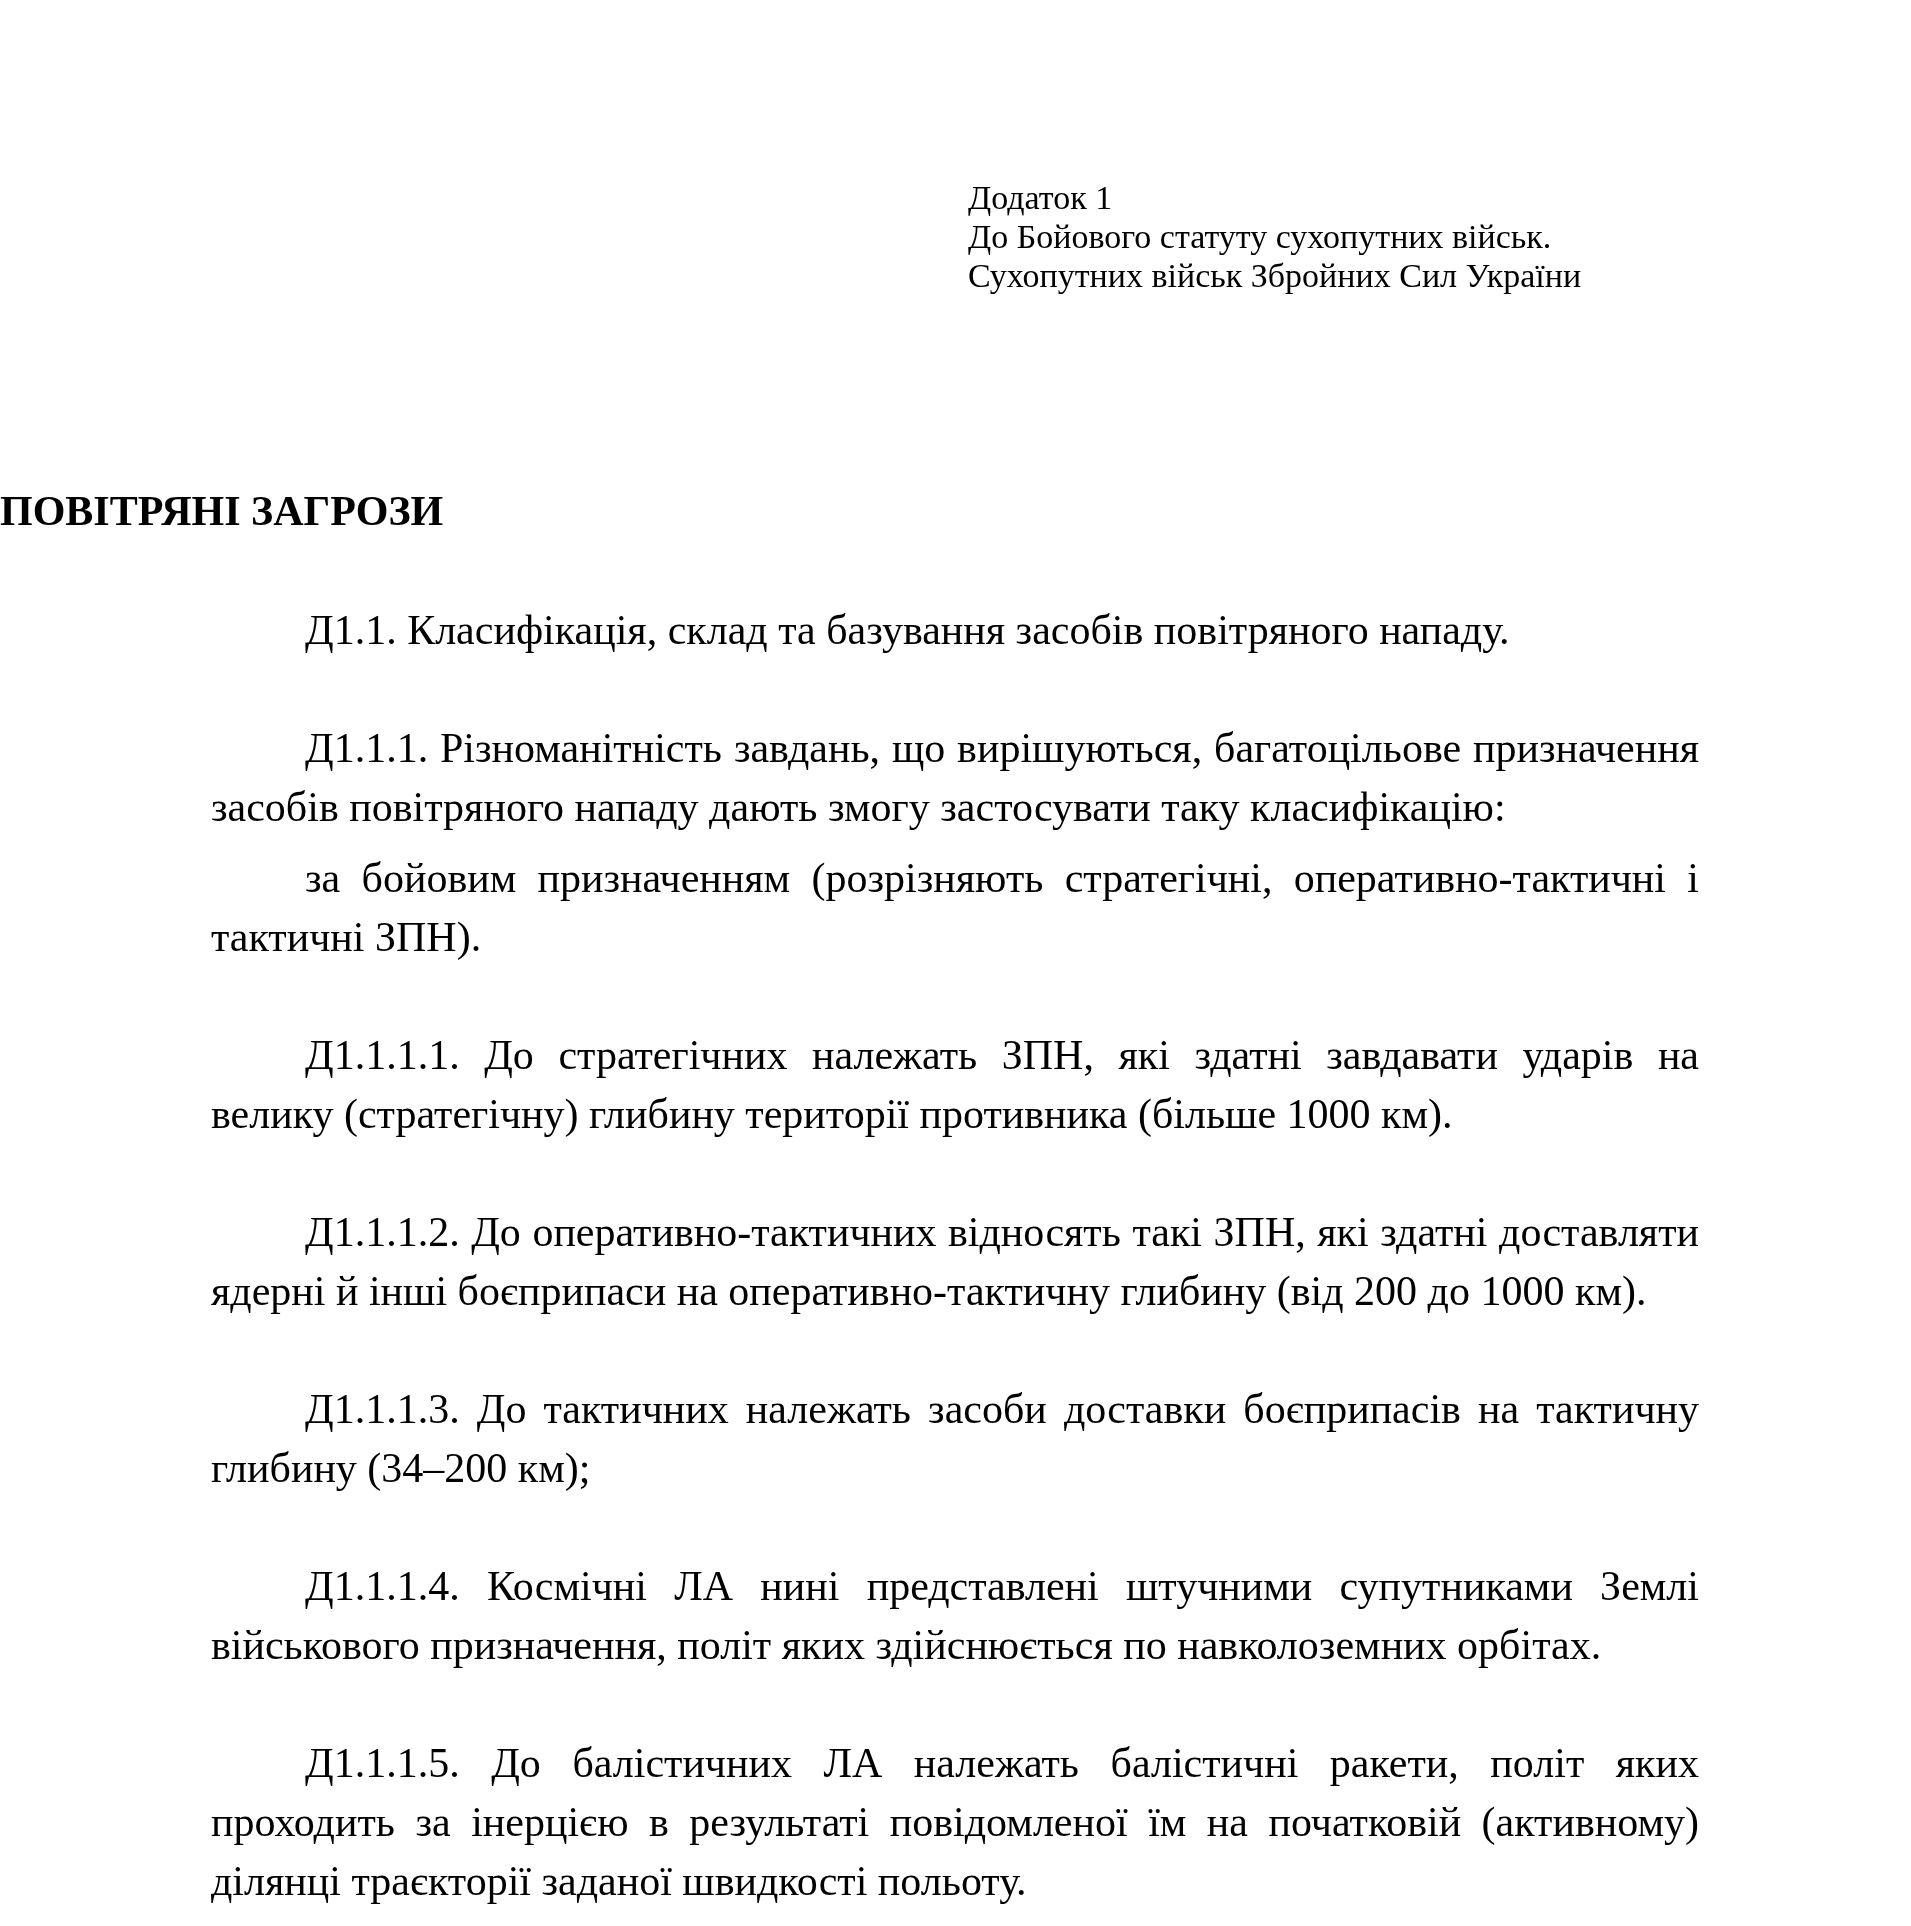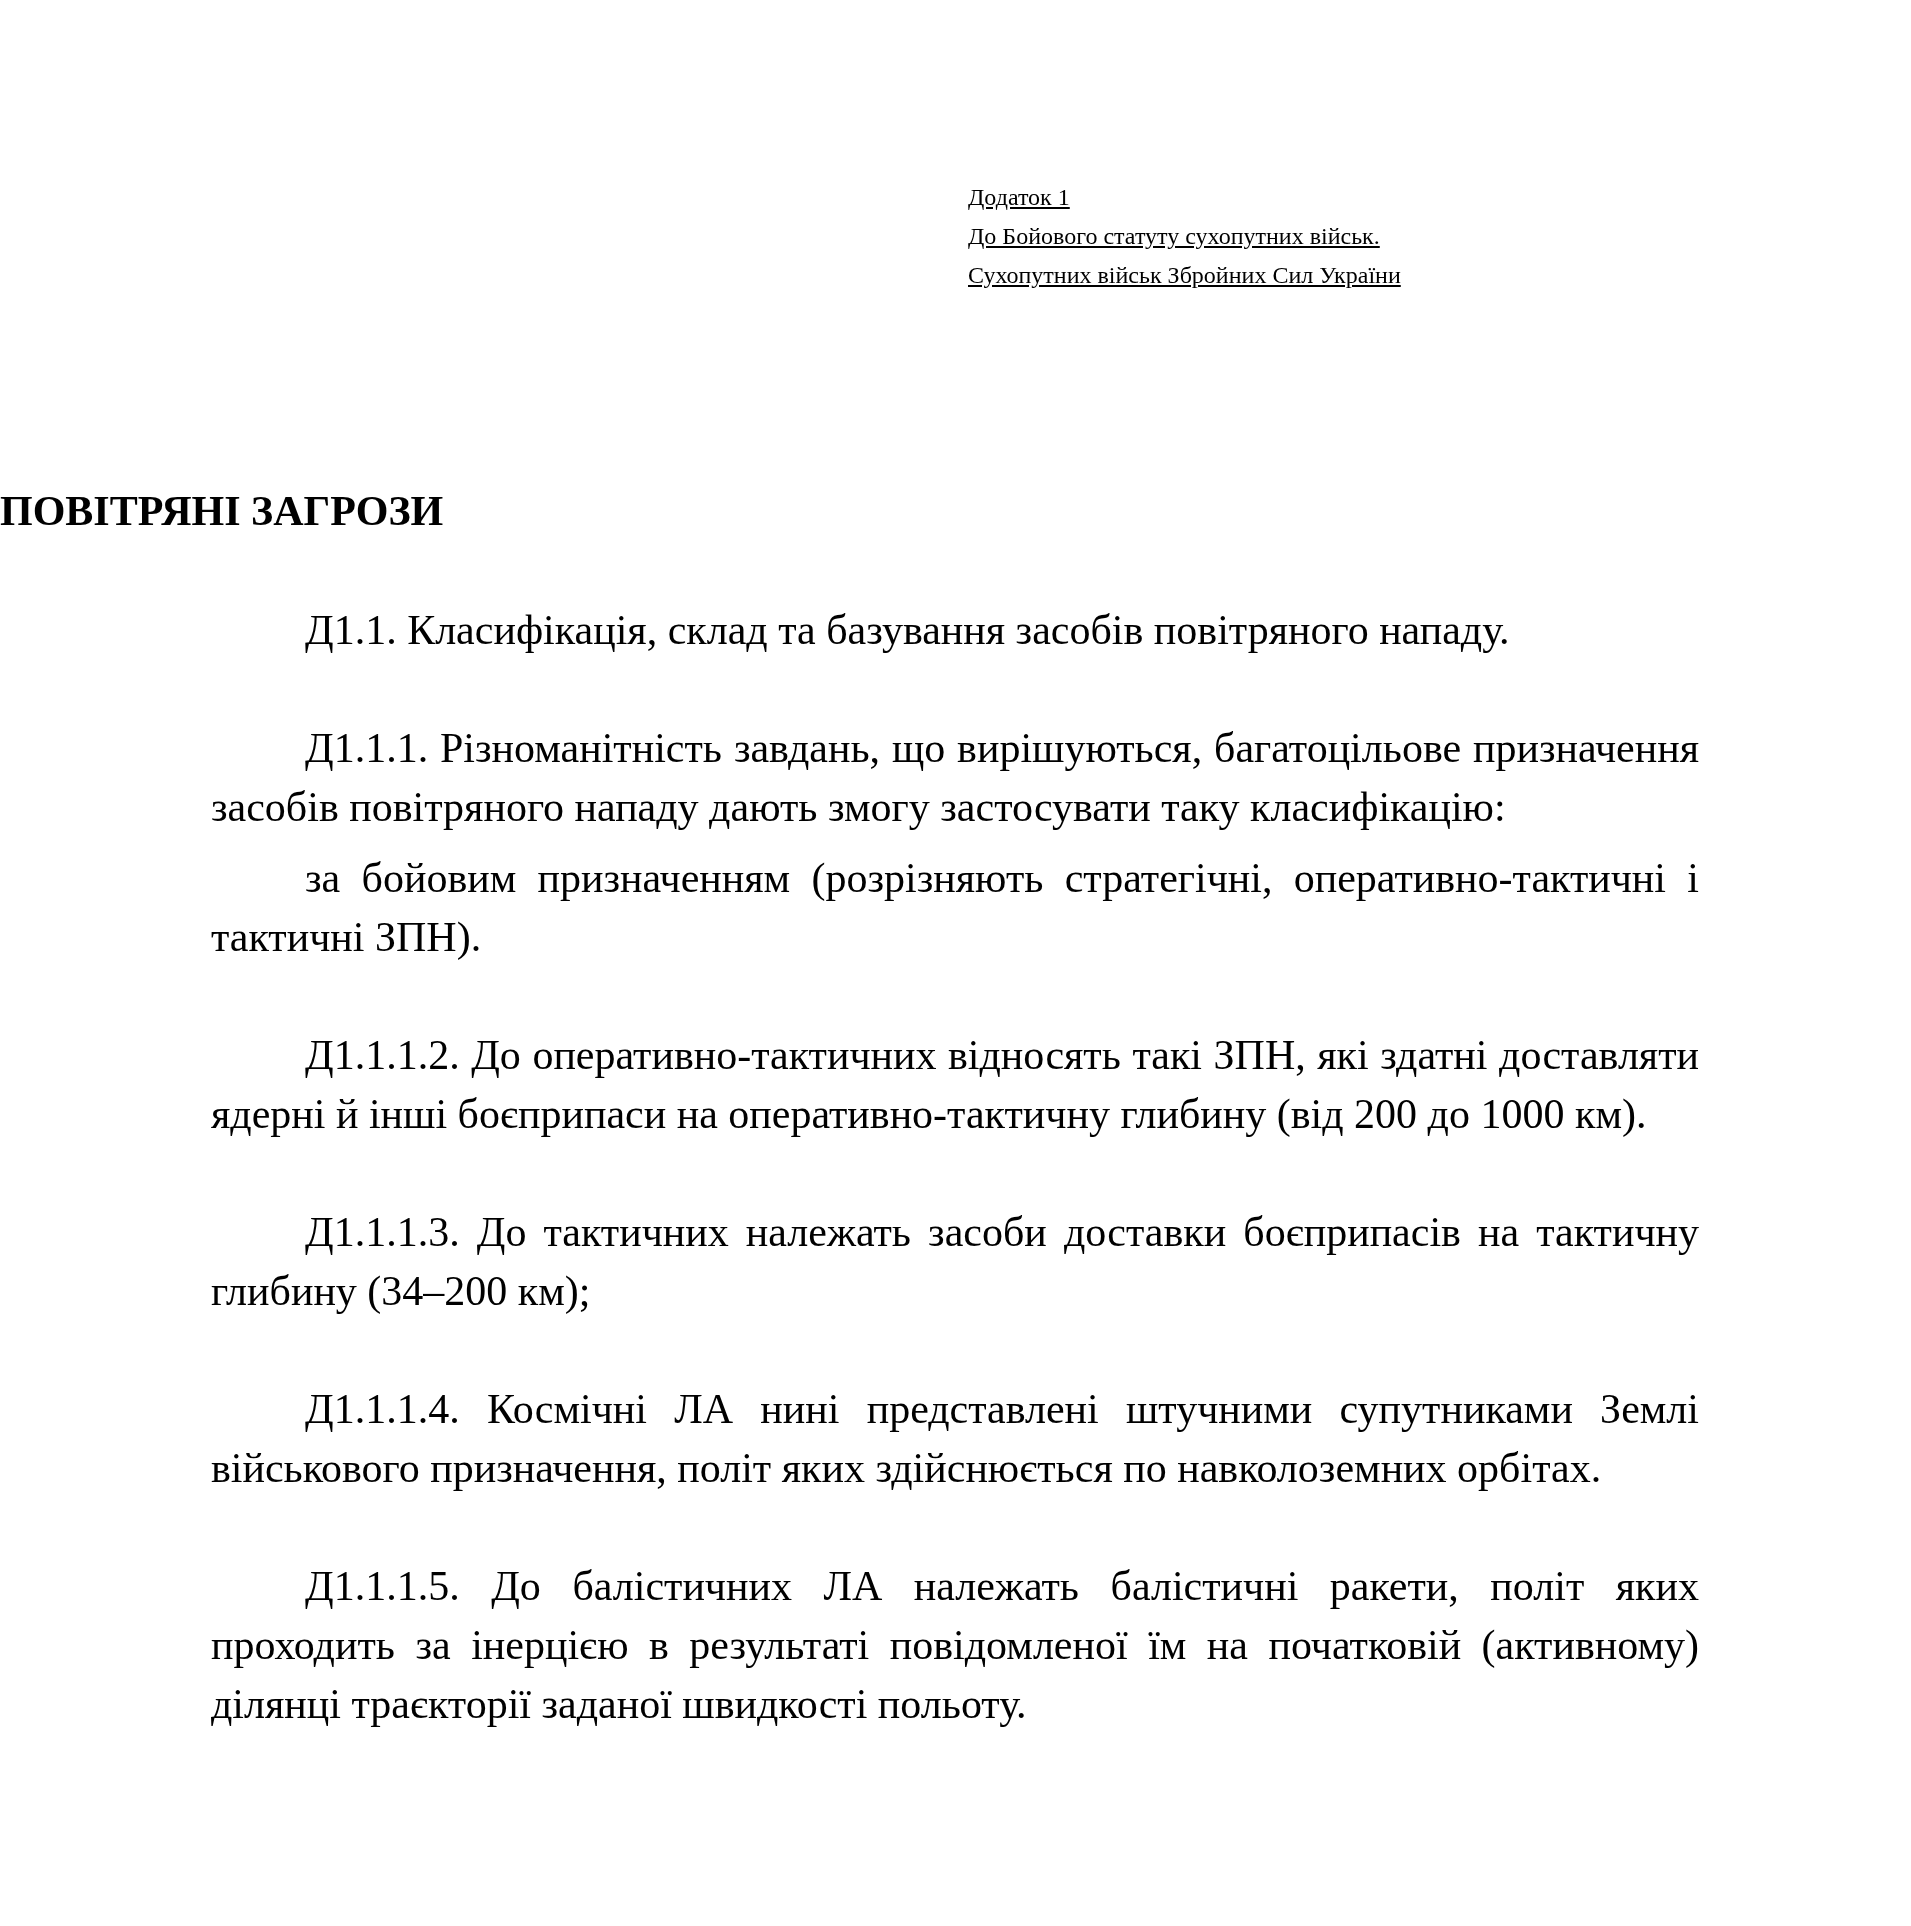--- a/index.html
+++ b/index.html
@@ -20,23 +20,22 @@
     left: 0; top: 0;
     width: 1911px;
     height: 2703px;
     background: #ffffff;
   }
   .header-block {
     position: absolute;
     left: 968px;
     top: 178px;
     width: 847px;
-    font-size: 24px;
+    font-size: 34px;
     line-height: 39px;
-    text-decoration: underline;
   }
   .header-line {
     display: block;
     white-space: nowrap;
   }
   .title {
     position: absolute;
     left: 0;
     top: 482px;
     width: 1911px;
@@ -74,20 +73,21 @@
     <span class="header-line">До Бойового статуту сухопутних військ.</span>
     <span class="header-line">Сухопутних військ Збройних Сил України</span>
   </div>
 
   <h1 class="title">ПОВІТРЯНІ ЗАГРОЗИ</h1>
 
   <div class="body-text">
     <p class="para">Д1.1. Класифікація, склад та базування засобів повітряного нападу.</p>
     <p class="para gap-before">Д1.1.1. Різноманітність завдань, що вирішуються, багатоцільове призначення засобів повітряного нападу дають змогу застосувати таку класифікацію:</p>
     <p class="para">за бойовим призначенням (розрізняють стратегічні, оперативно-тактичні і тактичні ЗПН).</p>
+    <p class="para gap-before">Д1.1.1.1. До стратегічних належать ЗПН, які здатні завдавати ударів на велику (стратегічну) глибину території противника (більше 1000 км).</p>
     <p class="para gap-before">Д1.1.1.2. До оперативно-тактичних відносять такі ЗПН, які здатні доставляти ядерні й інші боєприпаси на оперативно-тактичну глибину (від 200 до 1000 км).</p>
     <p class="para gap-before">Д1.1.1.3. До тактичних належать засоби доставки боєприпасів на тактичну глибину (34–200 км);</p>
     <p class="para gap-before">Д1.1.1.4. Космічні ЛА нині представлені штучними супутниками Землі військового призначення,  політ яких  здійснюється по навколоземних орбітах.</p>
     <p class="para gap-before">Д1.1.1.5. До балістичних ЛА належать балістичні ракети, політ яких проходить за інерцією в результаті повідомленої їм на початковій (активному) ділянці траєкторії заданої швидкості польоту.</p>
 
   </div>
 
 </div>
 
 

